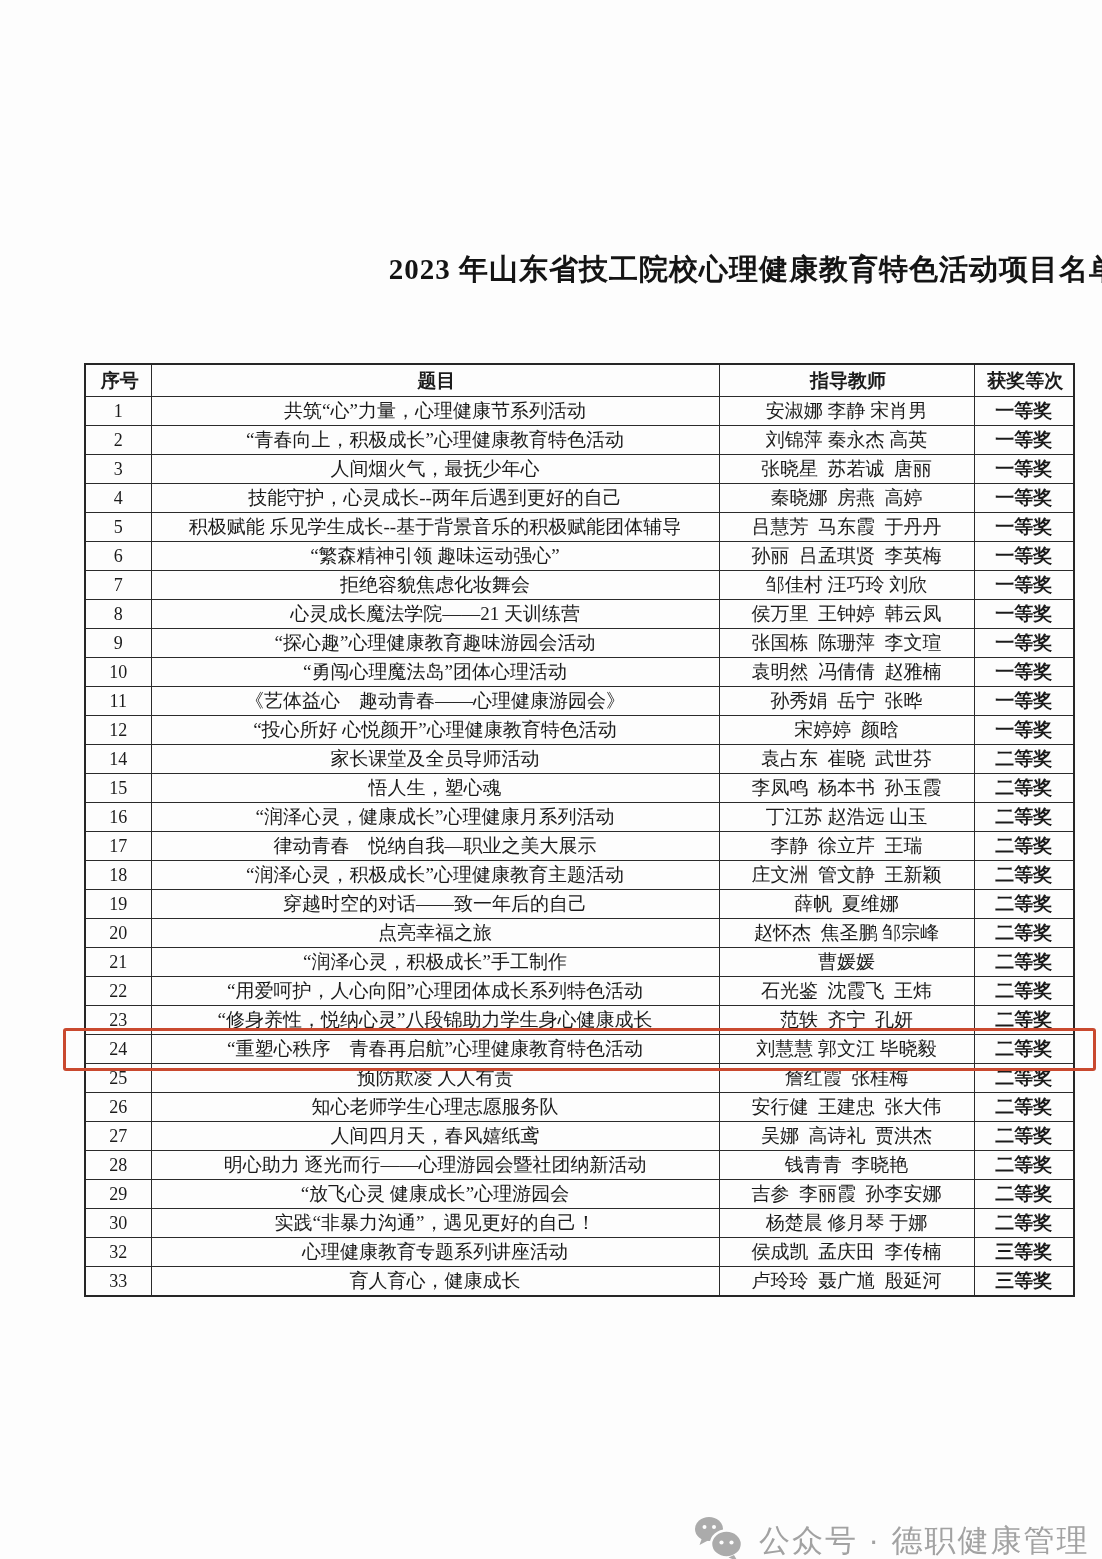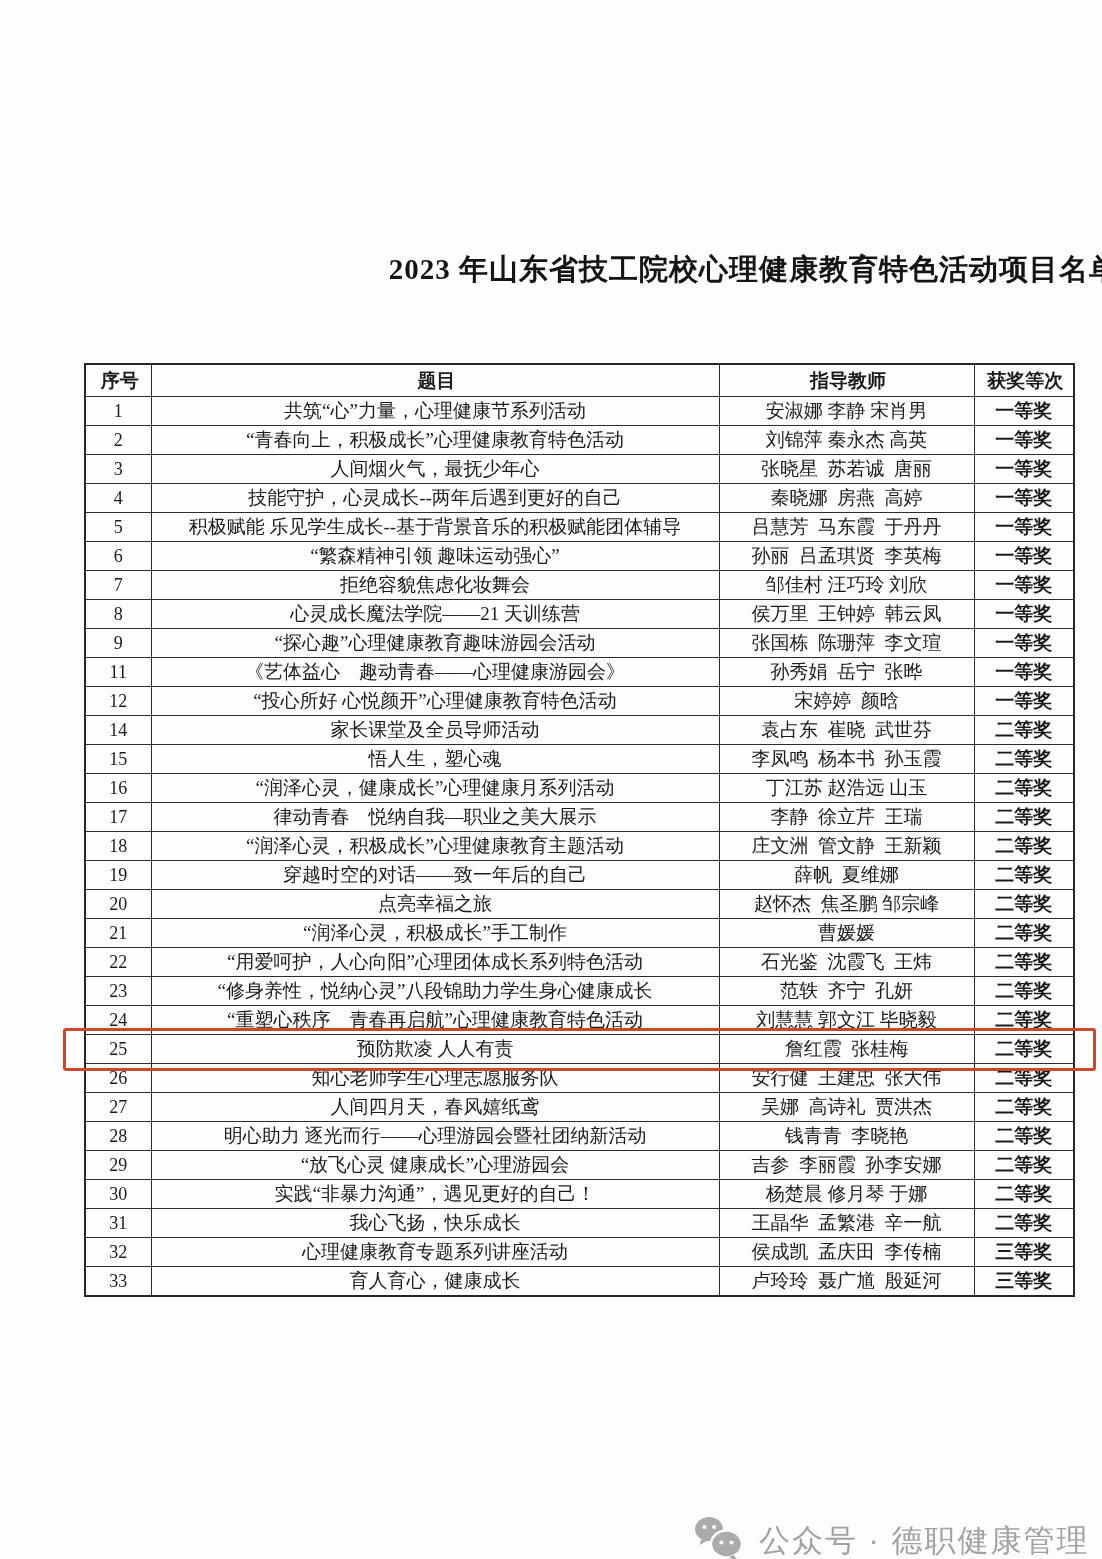--- a/index.html
+++ b/index.html
@@ -120,20 +120,26 @@
         <td class="col-teachers">侯万里  王钟婷  韩云凤</td>
         <td class="col-award">一等奖</td>
       </tr>
       <tr>
         <td class="col-no">9</td>
         <td class="col-title">“探心趣”心理健康教育趣味游园会活动</td>
         <td class="col-teachers">张国栋  陈珊萍  李文瑄</td>
         <td class="col-award">一等奖</td>
       </tr>
       <tr>
+        <td class="col-no">10</td>
+        <td class="col-title">“勇闯心理魔法岛”团体心理活动</td>
+        <td class="col-teachers">袁明然  冯倩倩  赵雅楠</td>
+        <td class="col-award">一等奖</td>
+      </tr>
+      <tr>
         <td class="col-no">11</td>
         <td class="col-title">《艺体益心　趣动青春——心理健康游园会》</td>
         <td class="col-teachers">孙秀娟  岳宁  张晔</td>
         <td class="col-award">一等奖</td>
       </tr>
       <tr>
         <td class="col-no">12</td>
         <td class="col-title">“投心所好 心悦颜开”心理健康教育特色活动</td>
         <td class="col-teachers">宋婷婷  颜晗</td>
         <td class="col-award">一等奖</td>
@@ -231,26 +237,20 @@
       <tr>
         <td class="col-no">29</td>
         <td class="col-title">“放飞心灵 健康成长”心理游园会</td>
         <td class="col-teachers">吉参  李丽霞  孙李安娜</td>
         <td class="col-award">二等奖</td>
       </tr>
       <tr>
         <td class="col-no">30</td>
         <td class="col-title">实践“非暴力沟通”，遇见更好的自己！</td>
         <td class="col-teachers">杨楚晨 修月琴 于娜</td>
-        <td class="col-award">二等奖</td>
-      </tr>
-      <tr>
-        <td class="col-no">31</td>
-        <td class="col-title">我心飞扬，快乐成长</td>
-        <td class="col-teachers">王晶华  孟繁港  辛一航</td>
         <td class="col-award">二等奖</td>
       </tr>
       <tr>
         <td class="col-no">32</td>
         <td class="col-title">心理健康教育专题系列讲座活动</td>
         <td class="col-teachers">侯成凯  孟庆田  李传楠</td>
         <td class="col-award">三等奖</td>
       </tr>
       <tr>
         <td class="col-no">33</td>

